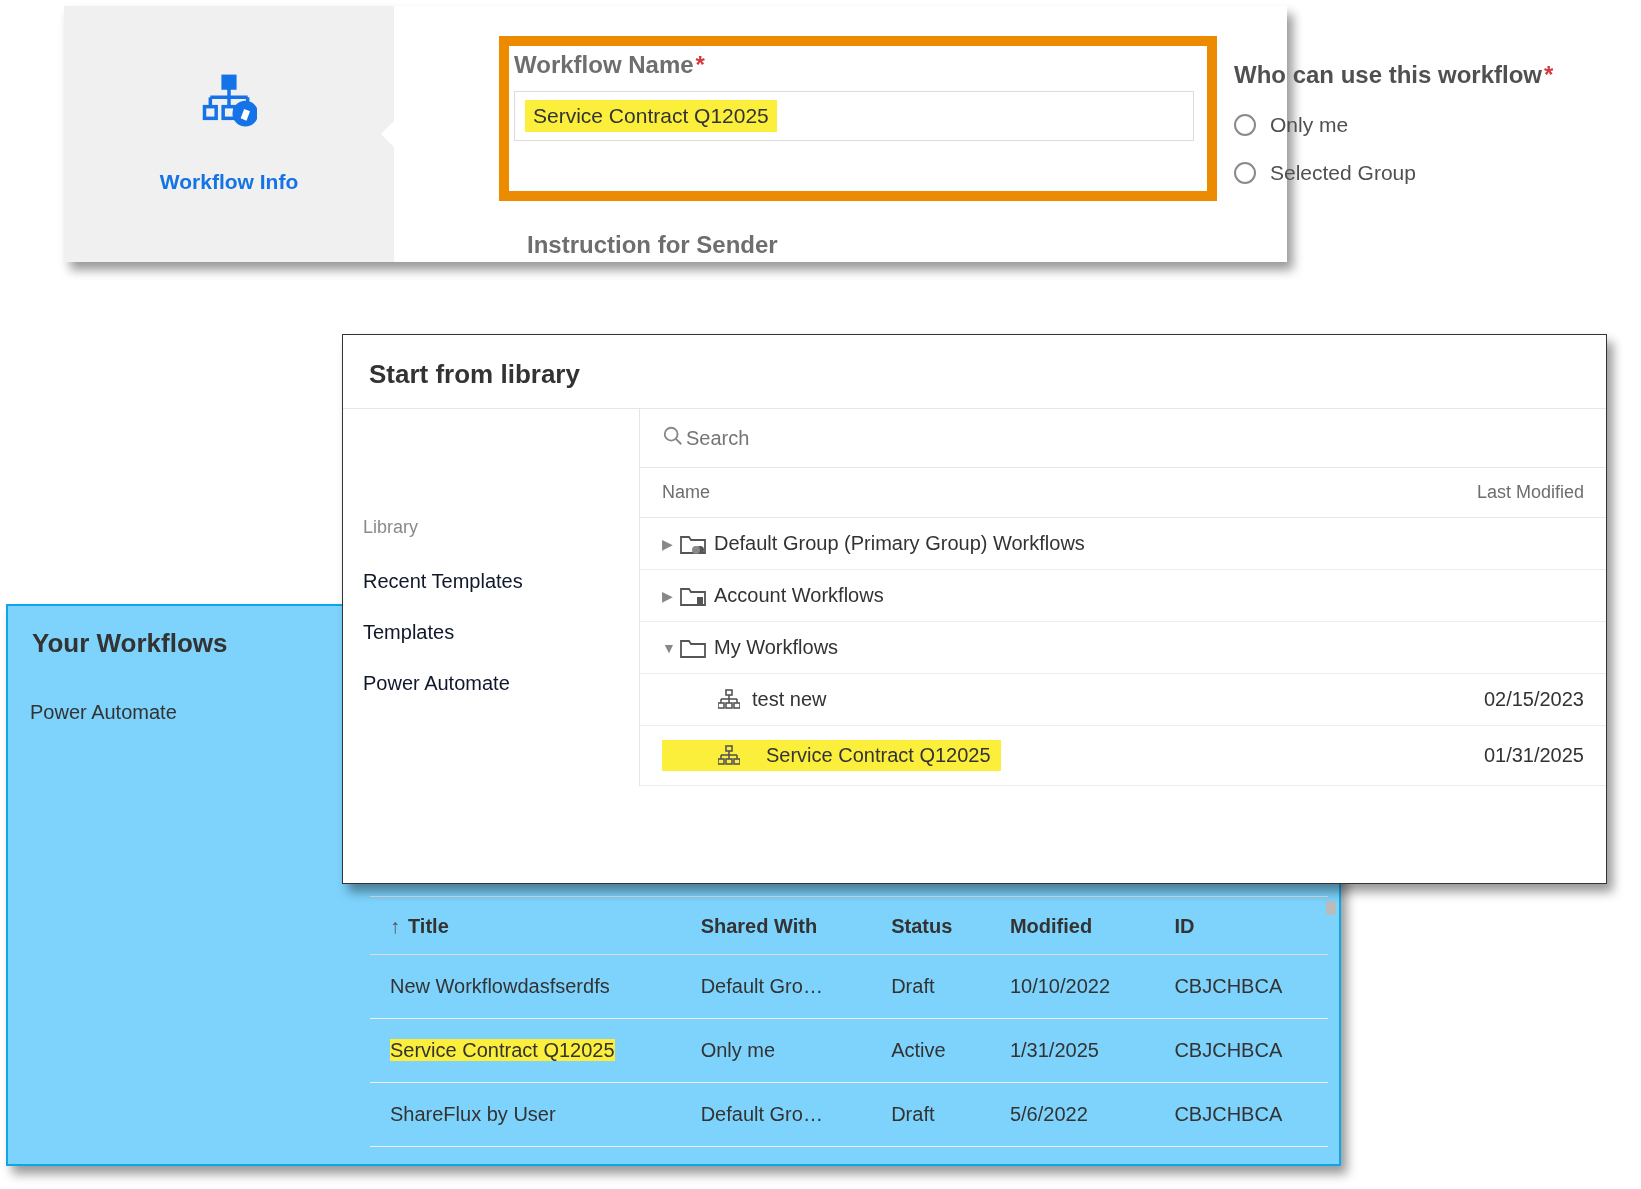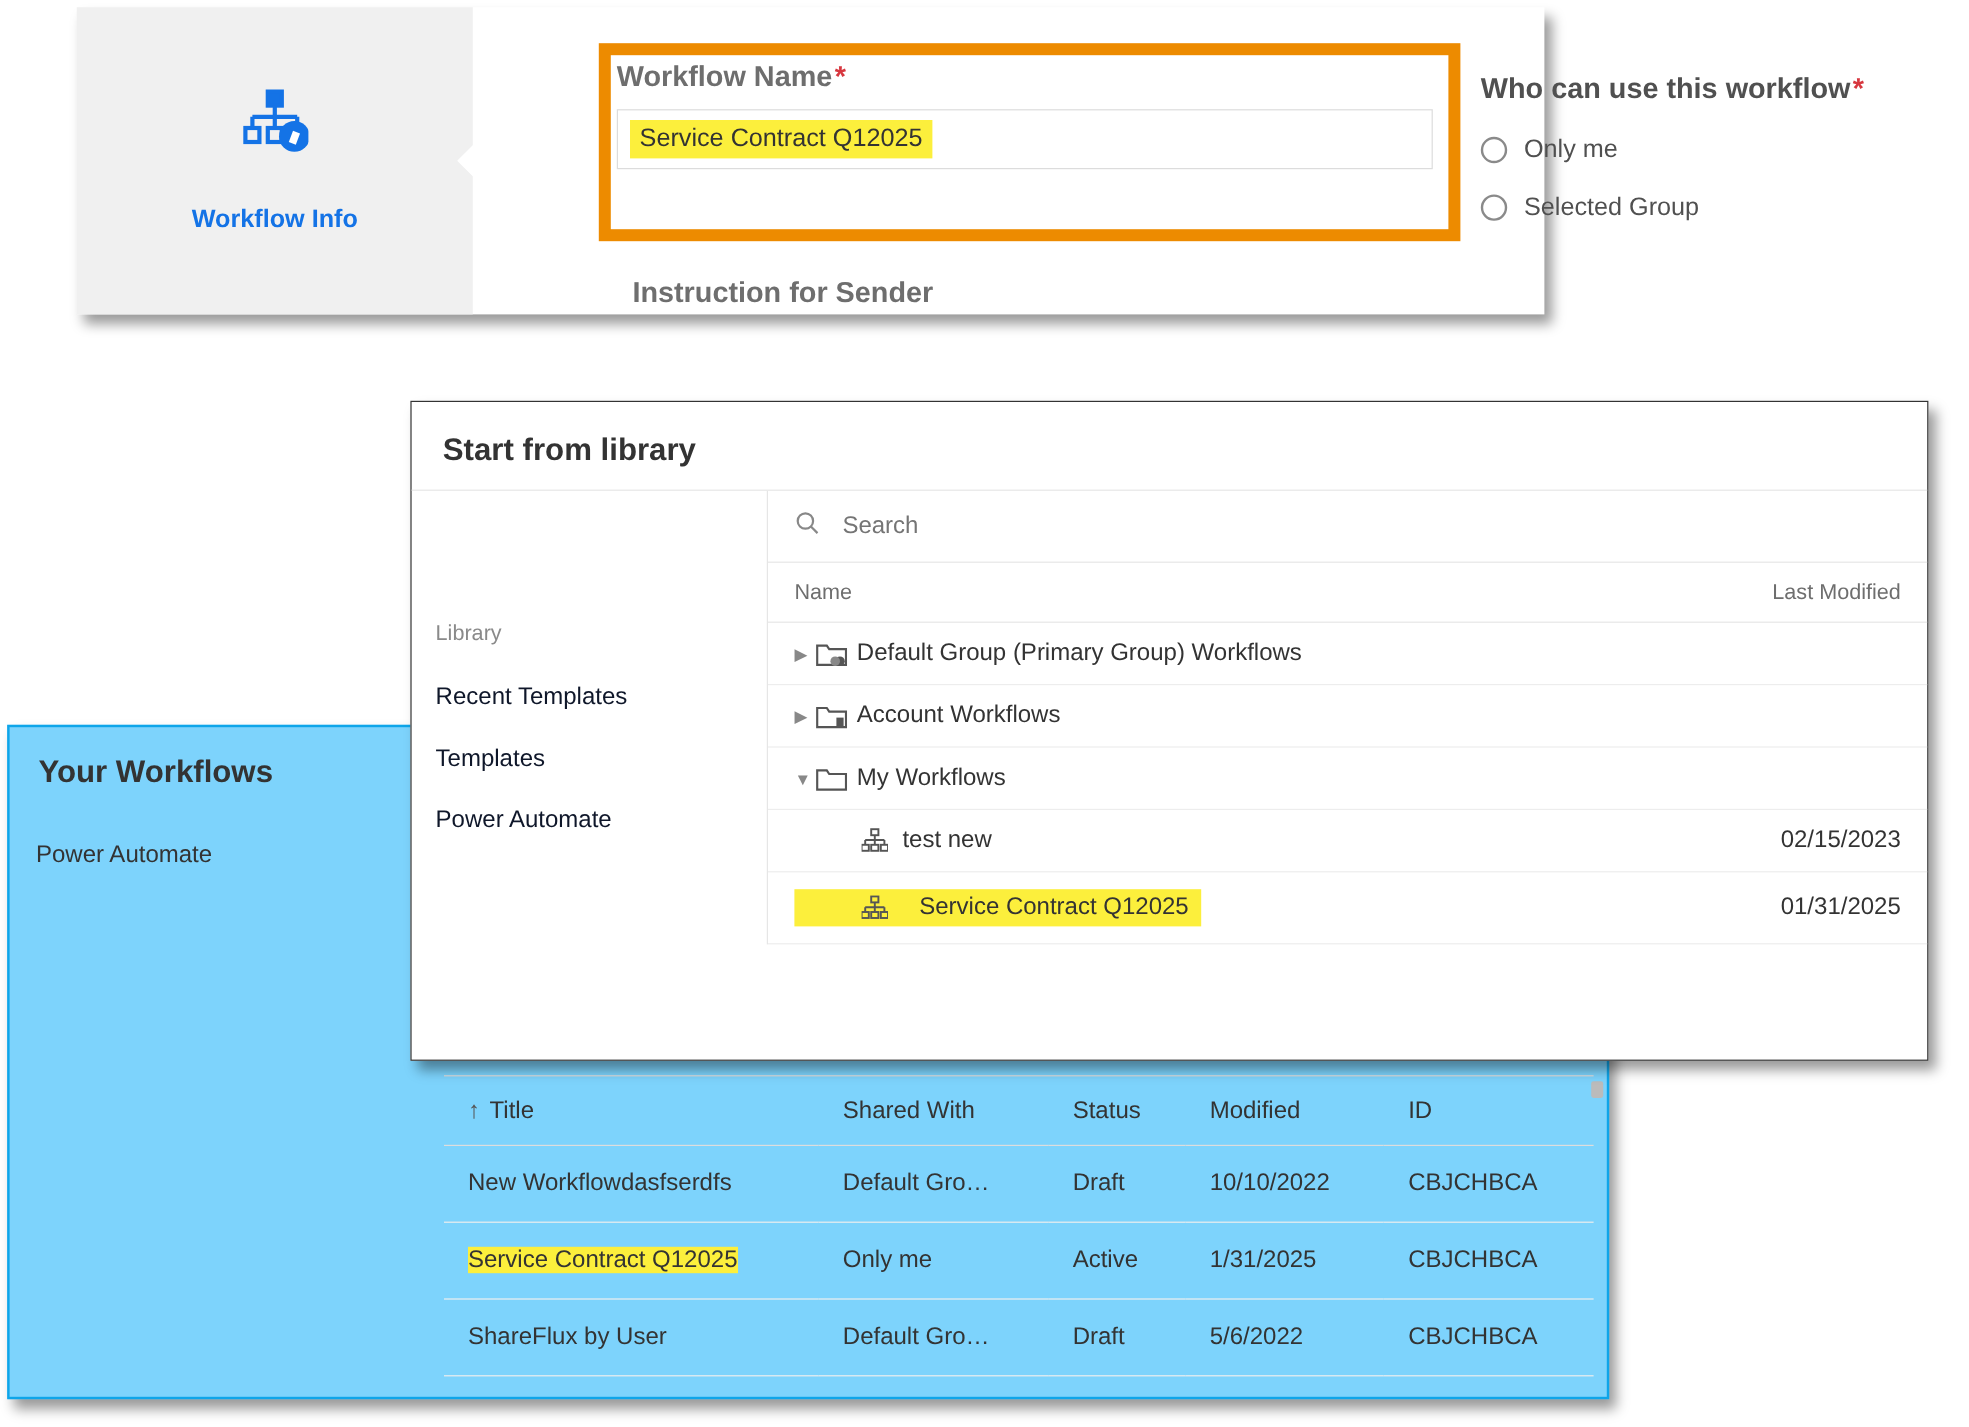--- a/index.html
+++ b/index.html
@@ -82,21 +82,21 @@
   .p2 .hdr {
     font-size: 26px; font-weight: 700; color: #333;
     padding: 24px 26px 18px;
   }
   .p2 .body { display: flex; border-top: 1px solid #e6e6e6; align-items: center; }
   .p2 .libnav { width: 296px; padding: 30px 0 0 0; }
   .p2 .libnav .grp { padding: 0 20px; color: #8a8a8a; font-size: 18px; margin-bottom: 18px; }
   .p2 .libnav .item { padding: 14px 20px; font-size: 20px; color: #0f172a; cursor: pointer; }
   .p2 .libnav .item.sel { background: #1374e6; color: #fff; }
   .p2 .list { flex: 1; border-left: 1px solid #e6e6e6; }
-  .p2 .search { display: flex; align-items: center; gap: 16px; padding: 16px 22px; border-bottom: 1px solid #e6e6e6; }
+  .p2 .search { display: flex; align-items: center; padding: 16px 22px; border-bottom: 1px solid #e6e6e6; }
   .p2 .search svg { width: 22px; height: 22px; }
   .p2 .search input { border: 0; outline: 0; font-size: 20px; color: #666; width: 100%; }
   .p2 .cols { display: flex; padding: 14px 22px; font-size: 18px; color: #6e6e6e; border-bottom: 1px solid #e6e6e6; }
   .p2 .cols .c1 { flex: 1; }
   .p2 .row { display: flex; align-items: center; padding: 14px 22px; font-size: 20px; color: #333; border-bottom: 1px solid #ededed; }
   .p2 .row .exp { width: 18px; color: #888; font-size: 14px; }
   .p2 .row .iconslot { width: 34px; display:flex; align-items:center; }
   .p2 .row .name { flex: 1; }
   .p2 .row .date { color: #333; }
   .p2 .row.indent1 .iconslot { margin-left: 56px; }
@@ -114,21 +114,21 @@
   }
   .p3 .ywtitle { font-size: 26px; font-weight: 700; color: #333; padding: 22px 24px 28px; }
   .p3 .nav { width: 310px; }
   .p3 .nav .it { padding: 14px 22px; font-size: 20px; color: #333; }
   .p3 .nav .it.sel { background: #f0f0f0; }
   .p3 .tablewrap {
     position: absolute; left: 362px; top: 290px; width: 958px;
     border-top: 1px solid #ddd;
   }
   .p3 table { width: 100%; border-collapse: collapse; font-size: 20px; color: #333; }
-  .p3 th { text-align: left; font-weight: 400; padding: 18px 20px 16px; border-bottom: 1px solid #ddd; color: #333; font-size: 20px; }
+  .p3 th { text-align: left; font-weight: 700; padding: 18px 20px 16px; border-bottom: 1px solid #ddd; color: #333; font-size: 20px; }
   .p3 th .sort { display:inline-block; margin-right: 8px; color:#555; }
   .p3 td { padding: 20px 20px; border-bottom: 1px solid #eee; }
   .p3 .scroll-ind { position:absolute; right:-8px; top:4px; width:10px; height:14px; background:#bbb; border-radius:2px; }
 
   
   .wf-icon svg { width: 56px; height: 56px; }
   .folder-icon svg { width: 26px; height: 22px; }
   .tree-icon svg { width: 22px; height: 22px; }
 </style>
 </head>

